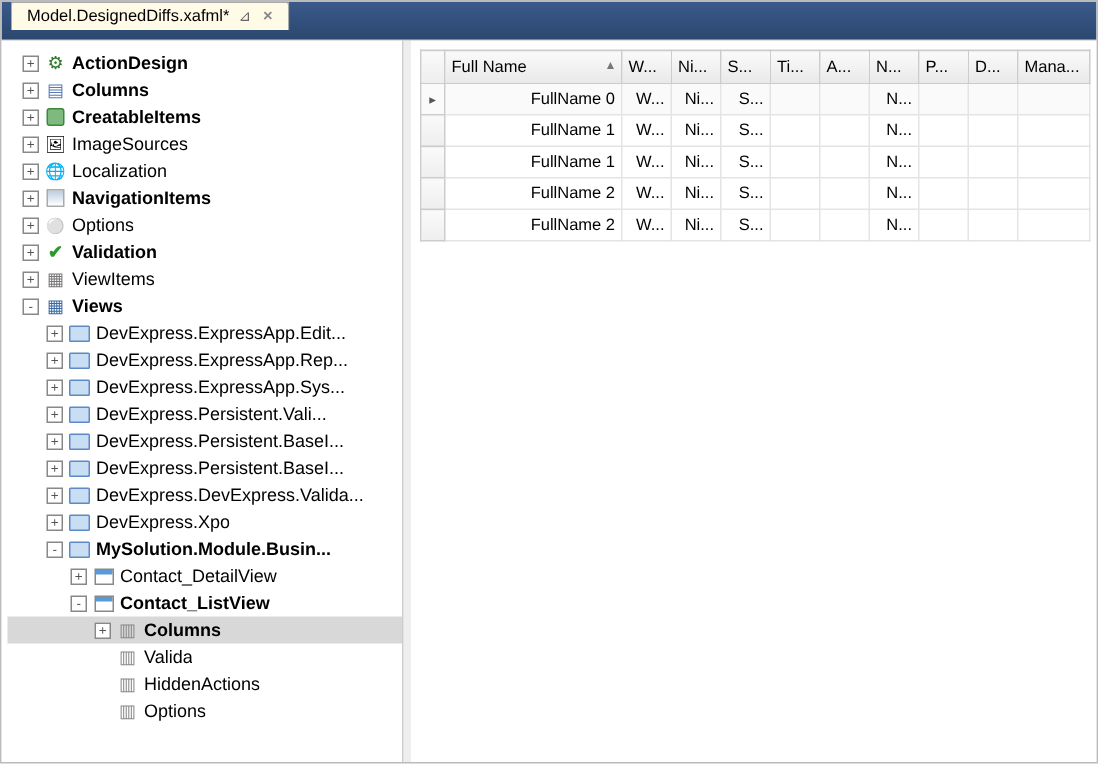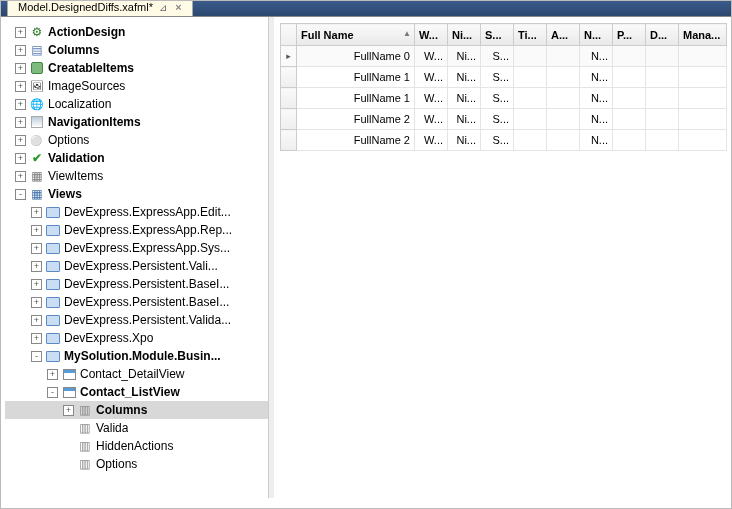--- a/index.html
+++ b/index.html
@@ -1,18 +1,18 @@
 <!DOCTYPE html>
 <html><head>
 <meta charset="utf-8">
 <style>
   * { box-sizing: border-box; margin: 0; padding: 0; }
   body { font-family: "Segoe UI", Tahoma, sans-serif; font-size: 12px; background: #fff; width: 732px; height: 509px; overflow: hidden; border: 1px solid #bbb; }
   
-  .tab-bar { background: linear-gradient(#3a5a8a, #2c4870); height: 16px; display: flex; align-items: flex-end; padding-left: 6px; border-bottom: 1px solid #888; }
+  .tab-bar { background: linear-gradient(#3a5a8a, #2c4870); height: 26px; display: flex; align-items: flex-start; padding-left: 6px; border-bottom: 1px solid #888; }
   .tab { background: #fffbe6; border: 1px solid #aaa; border-bottom: none; padding: 3px 8px 3px 10px; display: flex; align-items: center; gap: 6px; font-size: 11px; border-radius: 2px 2px 0 0; }
   .tab .pin { color: #666; font-size: 10px; }
   .tab .close { color: #888; font-weight: bold; cursor: pointer; padding: 0 2px;}
   
   .workspace { display: flex; height: calc(100% - 26px); }
   
   .tree-panel { width: 268px; background: #fff; overflow-y: auto; overflow-x: hidden; padding: 6px 0 6px 4px; border-right: 1px solid #ccc; position: relative; }
   .splitter { width: 5px; background: #eee; cursor: col-resize; }
   .node { display: flex; align-items: center; height: 18px; white-space: nowrap; cursor: default; padding-right: 4px;}
   .node.selected { background: #d8d8d8; }
@@ -38,21 +38,21 @@
   .ico-view::before{content:"▦";color:#777;}
   .ico-views::before{content:"▦";color:#3a6aa5;}
   .ico-grid { width:13px;height:11px;border:1px solid #888;background:
     linear-gradient(#5a9ad6,#5a9ad6) 0 0/100% 3px no-repeat,
     linear-gradient(#fff,#fff);
     position:relative;}
   .ico-cols::before{content:"▥";color:#888;}
   
   .grid-panel { flex: 1; background: #fff; padding: 6px 8px 0 6px; overflow: hidden; }
   .grid { border: 1px solid #bbb; width: 100%; border-collapse: collapse; table-layout: fixed; }
-  .grid th { background: linear-gradient(#fafafa,#e9e9e9); border: 1px solid #ccc; font-weight: bold; font-size: 11px; text-align: left; padding: 3px 4px; height: 22px; position:relative; overflow:hidden; text-overflow:ellipsis; white-space:nowrap;}
+  .grid th { background: linear-gradient(#fafafa,#e9e9e9); border: 1px solid #ccc; font-weight: normal; font-size: 11px; text-align: left; padding: 3px 4px; height: 22px; position:relative; overflow:hidden; text-overflow:ellipsis; white-space:nowrap;}
   .grid th .sort { position:absolute; right:3px; top:5px; font-size:8px; color:#777;}
   .grid td { border: 1px solid #e4e4e4; padding: 3px 4px; font-size: 11px; height: 21px; overflow:hidden; text-overflow:ellipsis; white-space:nowrap;text-align:right;}
   .grid .row-ind { width: 14px; background: linear-gradient(#fafafa,#eee); border:1px solid #ccc; text-align:center; color:#555; font-size:9px;}
   .grid tr.current td { background: #fafafa; }
   
   .col-ind{width:16px;} .col-full{width:118px;} .col-sm{width:33px;} .col-mana{width:48px;}
 </style>
 </head>
 <body>
 
@@ -194,21 +194,21 @@
             <span class="ico-folder blue"></span>
           </span>
           <span class="label">DevExpress.Persistent.BaseI...</span>
         </div>
         <div class="node">
           <span class="indent w1"></span>
           <span class="toggle">+</span>
           <span class="icon">
             <span class="ico-folder blue"></span>
           </span>
-          <span class="label">DevExpress.Persistent.Valida...</span>
+          <span class="label">DevExpress.DevExpress.Valida...</span>
         </div>
         <div class="node">
           <span class="indent w1"></span>
           <span class="toggle">+</span>
           <span class="icon">
             <span class="ico-folder blue"></span>
           </span>
           <span class="label">DevExpress.Xpo</span>
         </div>
         <div class="node">

